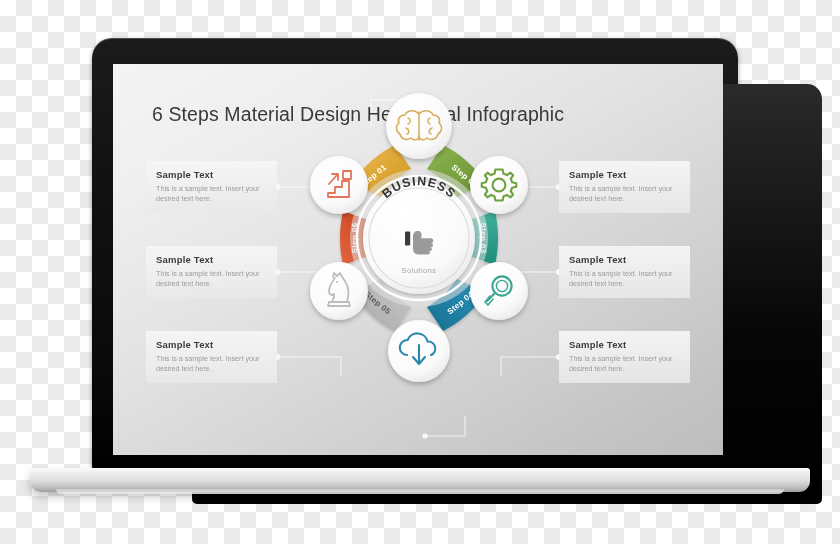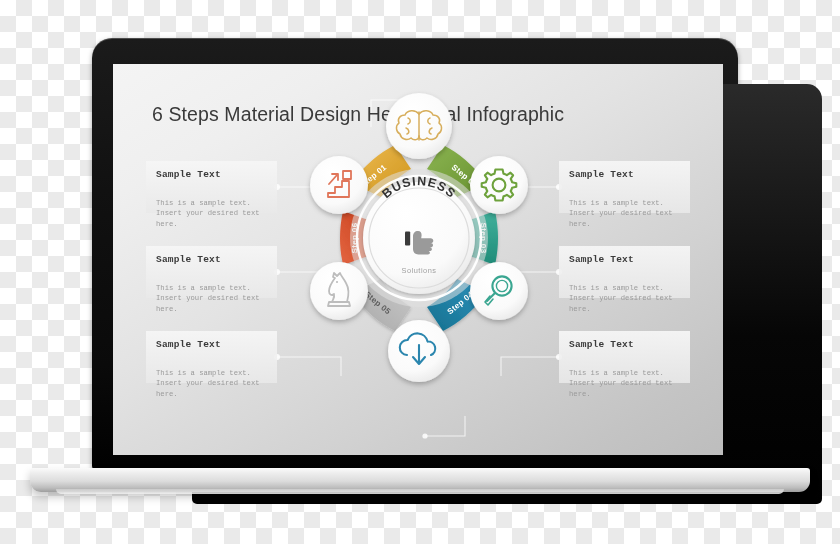--- a/index.html
+++ b/index.html
@@ -56,24 +56,24 @@
     font-size:19.5px;color:#3a3a3a;font-weight:400;letter-spacing:.1px;
   }
 
   
   .deco{position:absolute;left:0;top:0;width:610px;height:391px;pointer-events:none;}
 
   
   .card{
     position:absolute;width:131px;height:52px;
     background:linear-gradient(180deg,rgba(246,246,246,.93),rgba(233,233,233,.88));
-    padding:8px 10px 0 10px;box-sizing:border-box;font-family:Liberation Mono, monospace;
+    padding:8px 10px 0 10px;box-sizing:border-box;
   }
   .card-title{font-size:9.5px;font-weight:bold;color:#3b3b3b;letter-spacing:.2px;}
-  .card-body{font-size:7.2px;color:#9a9a9a;line-height:1.45;margin-top:18px;}
+  .card-body{font-size:7.2px;color:#9a9a9a;line-height:1.45;margin-top:4px;}
   .card.l1{left:33px;top:97px;}
   .card.l2{left:33px;top:182px;}
   .card.l3{left:33px;top:267px;}
   .card.r1{left:446px;top:97px;}
   .card.r2{left:446px;top:182px;}
   .card.r3{left:446px;top:267px;}
 
   
   .info{position:absolute;left:186px;top:19px;width:240px;height:352px;}
   .info svg{display:block;}

